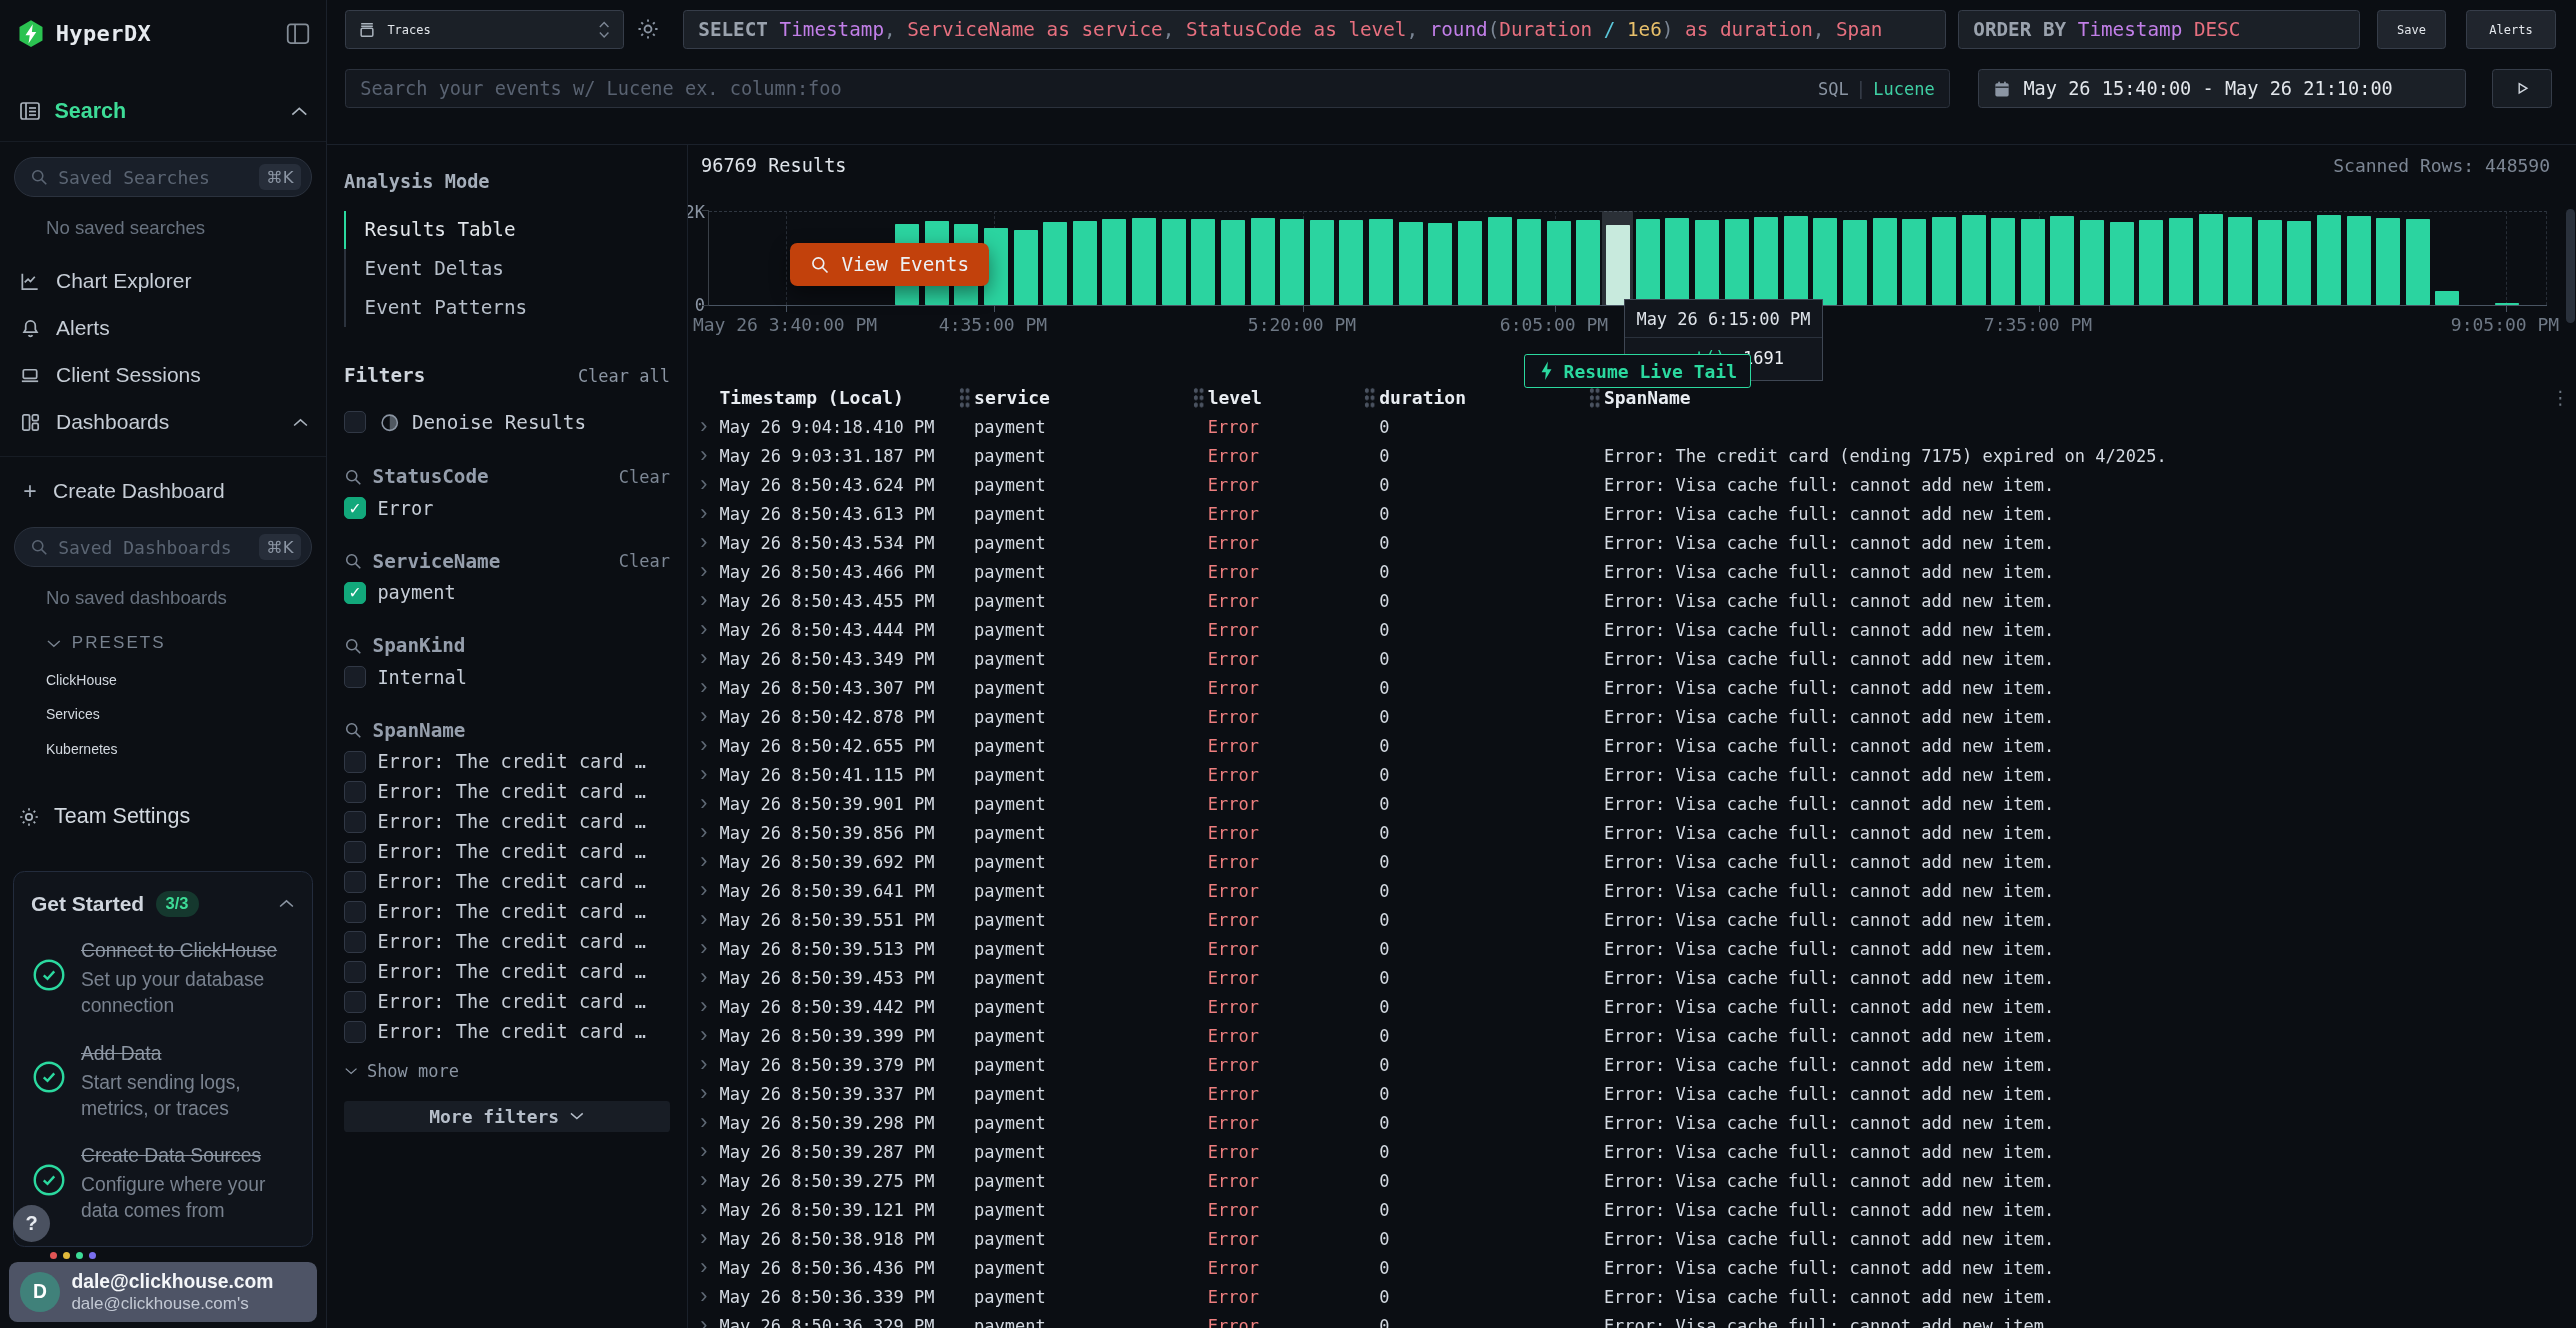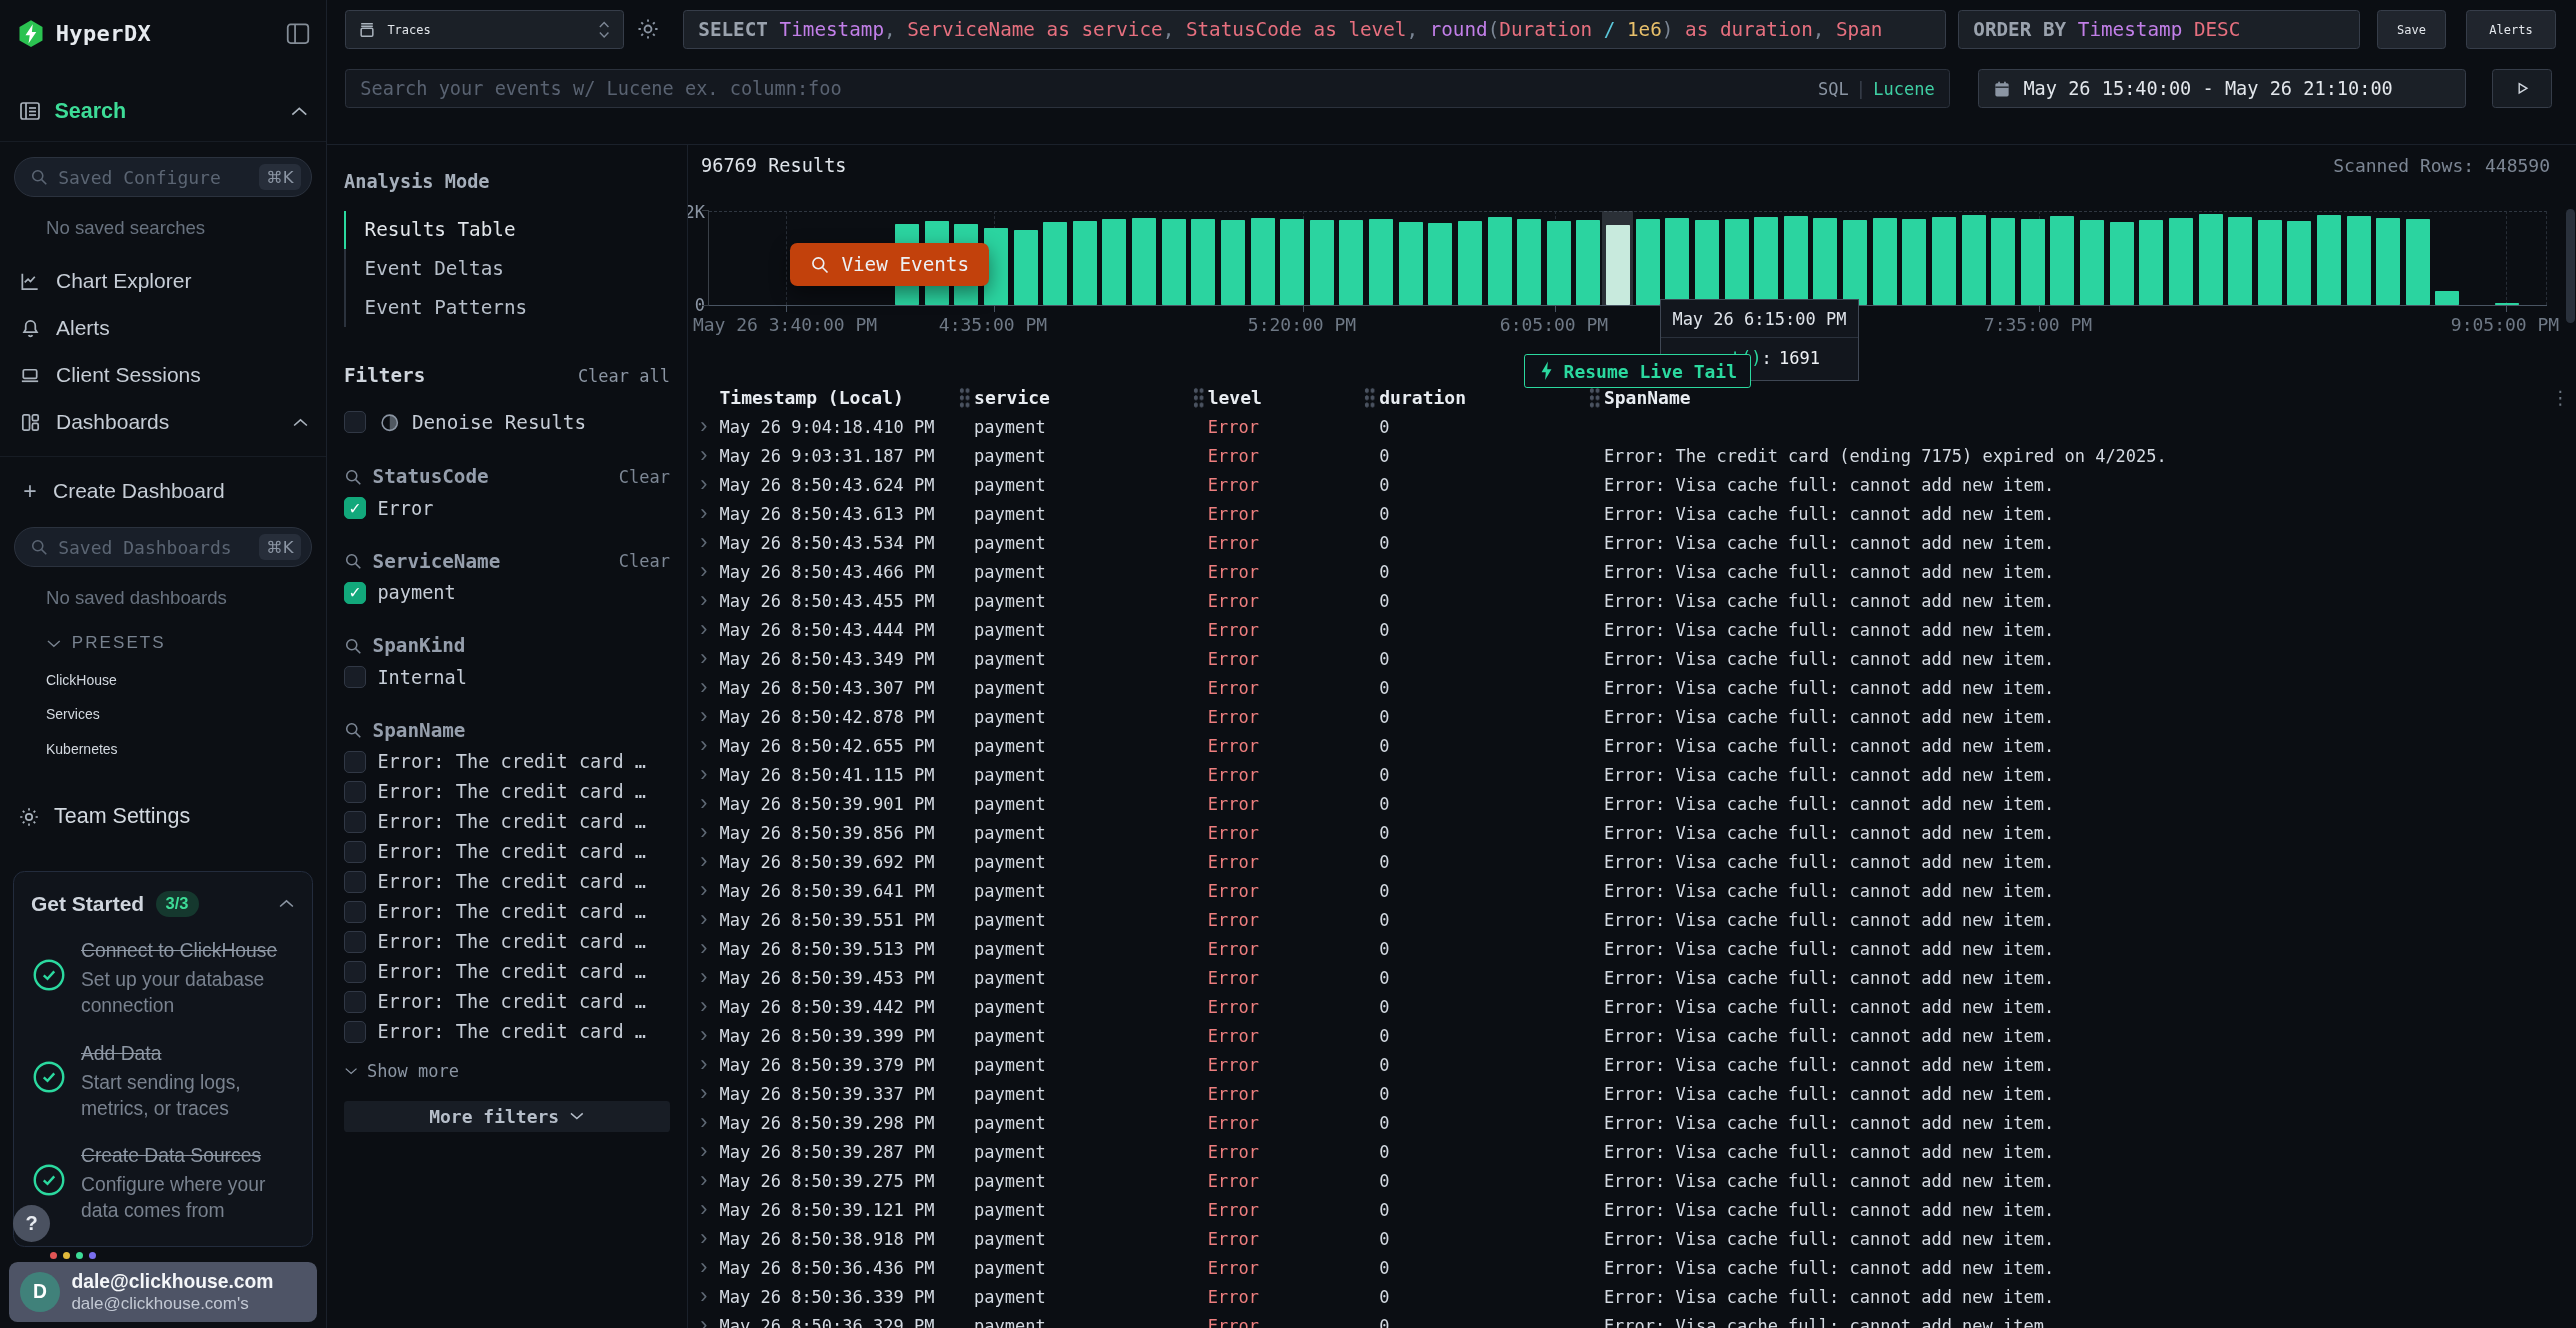--- a/index.html
+++ b/index.html
@@ -153,21 +153,21 @@
   .xlab { position:absolute; transform:translateX(-50%); color:#6e7885; font-size:18px; white-space:nowrap;
           font-family:"DejaVu Sans Mono","Liberation Mono",monospace; }
 
   #view-events { position:absolute; left:102px; top:98px; height:43px; background:#c2410c;
                  border-radius:7.2px; display:flex; align-items:center; padding:0 20px;
                  box-shadow:0 7.2px 20px rgba(0,0,0,.45); z-index:5; cursor:pointer; }
   #view-events .label { color:#eef1f5; font-size:19.3px; margin-left:11.4px;
                  font-family:"DejaVu Sans Mono","Liberation Mono",monospace; }
 
   #chart-tooltip { position:absolute; left:936px; top:154px; width:199px; background:#12161d;
-                   border:1.4px solid #3f4754; z-index:4;margin-left:36px; }
+                   border:1.4px solid #3f4754; z-index:4; }
   .tt-title { color:#dfe4ea; font-size:17px; padding:8.6px 11.4px; border-bottom:1.4px solid #2a313c;
               font-family:"DejaVu Sans Mono","Liberation Mono",monospace; white-space:nowrap; }
   .tt-row { display:flex; align-items:center; padding:10px 11.4px 11.4px 11.4px; font-size:17px;
             font-family:"DejaVu Sans Mono","Liberation Mono",monospace; white-space:nowrap; }
   .tt-series { color:#2bd99f; } .tt-dash { color:#2bd99f; margin-right:7.2px; }
   .tt-val { color:#eef1f5; margin-left:7.2px; }
 
   #resume-live { position:absolute; left:836px; top:209px; height:34px; z-index:6;
                  background:#0c1117; border:1.4px solid #2bd99f; border-radius:2.9px;
                  display:flex; align-items:center; padding:0 13px; cursor:pointer; }
@@ -223,21 +223,21 @@
         <polyline points="3,11 12,3 21,11"></polyline>
       </svg>
   </div>
   <div class="side-divider"></div>
 
   <div class="pill-input">
     <svg width="18.6" height="18.6" viewBox="0 0 24 24" fill="none" stroke="#5b6573" stroke-width="2">
         <circle cx="10" cy="10" r="6.5"></circle>
         <line x1="15" y1="15" x2="21" y2="21"></line>
       </svg>
-    <span class="ph">Saved Configure</span>
+    <span class="ph">Saved Searches</span>
     <span class="kbd">⌘K</span>
   </div>
   <div class="muted-line">No saved searches</div>
 
   <div style="margin-top:18.6px;">
     <div class="nav-item">
       <span class="icon">
         <svg width="24" height="23" viewBox="0 0 24 24" fill="none" stroke="#aab3bd" stroke-width="1.8">
             <path d="M4 4v16h16"></path>
             <polyline points="6.5,13 10,9.5 12.5,12 17,7"></polyline>

